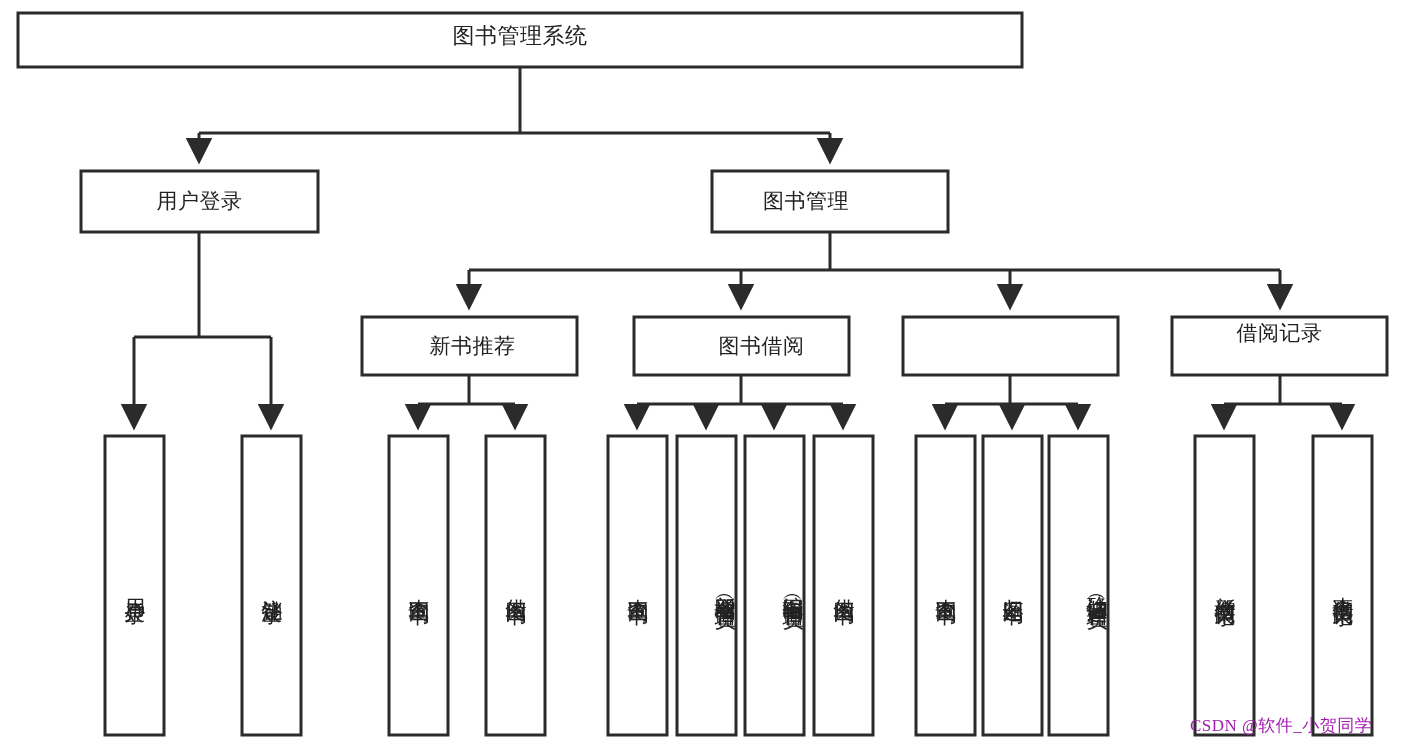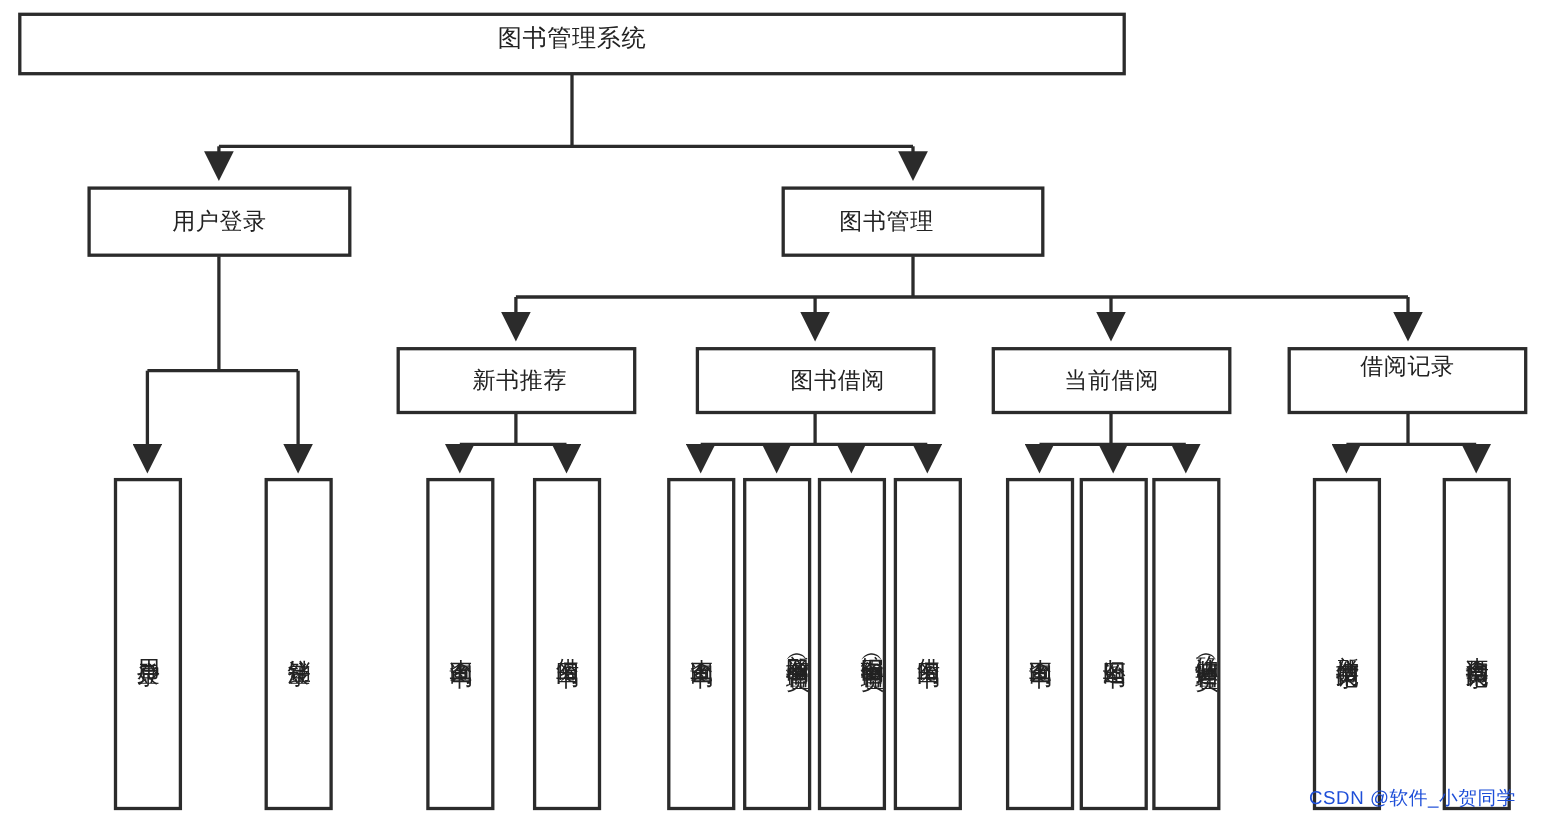--- a/index.html
+++ b/index.html
@@ -66,22 +66,22 @@
     letter-spacing: 2px;
   }
   .node-label.root {
     font-size: 22px;
   }
   .watermark {
     position: absolute;
     left: 1190px;
     top: 714px;
     font-size: 17px;
-    color: #1d4ed8;
-    font-family: Liberation Sans, sans-serif;
+    color: #a21caf;
+    font-family: Liberation Serif, serif;
     white-space: nowrap;
     letter-spacing: 0.5px;
   }
 </style>
 </head>
 <body>
 
 <div id="diagram-root">
 
   <svg class="canvas" viewBox="0 0 1405 747">
@@ -177,21 +177,20 @@
   <div class="node-label horizontal root" style="left:18px; top:13px; width:1004px; height:46px;">图书管理系统</div>
 
   <div class="node-label horizontal" style="left:81px; top:171px; width:237px; height:61px;">用户登录</div>
 
   <div class="node-label horizontal" style="left:712px; top:171px; width:188px; height:61px;">图书管理</div>
 
   <div class="node-label horizontal" style="left:365px; top:317px; width:215px; height:58px;">新书推荐</div>
 
   <div class="node-label horizontal" style="left:634px; top:317px; width:215px; height:58px;padding-left:40px;">图书借阅</div>
 
-  <div class="node-label horizontal" style="left:903px; top:317px; width:215px; height:58px;">当前借阅</div>
 
   <div class="node-label horizontal" style="left:1172px; top:304px; width:215px; height:58px;">借阅记录</div>
 
   <div class="node-label vertical" style="left:105px; top:436px; width:59px; height:299px;">用户登录</div>
 
   <div class="node-label vertical" style="left:242px; top:436px; width:59px; height:299px;">注销登录</div>
 
   <div class="node-label vertical" style="left:389px; top:436px; width:59px; height:299px;">查询图书</div>
 
   <div class="node-label vertical" style="left:486px; top:436px; width:59px; height:299px;">借阅图书</div>

